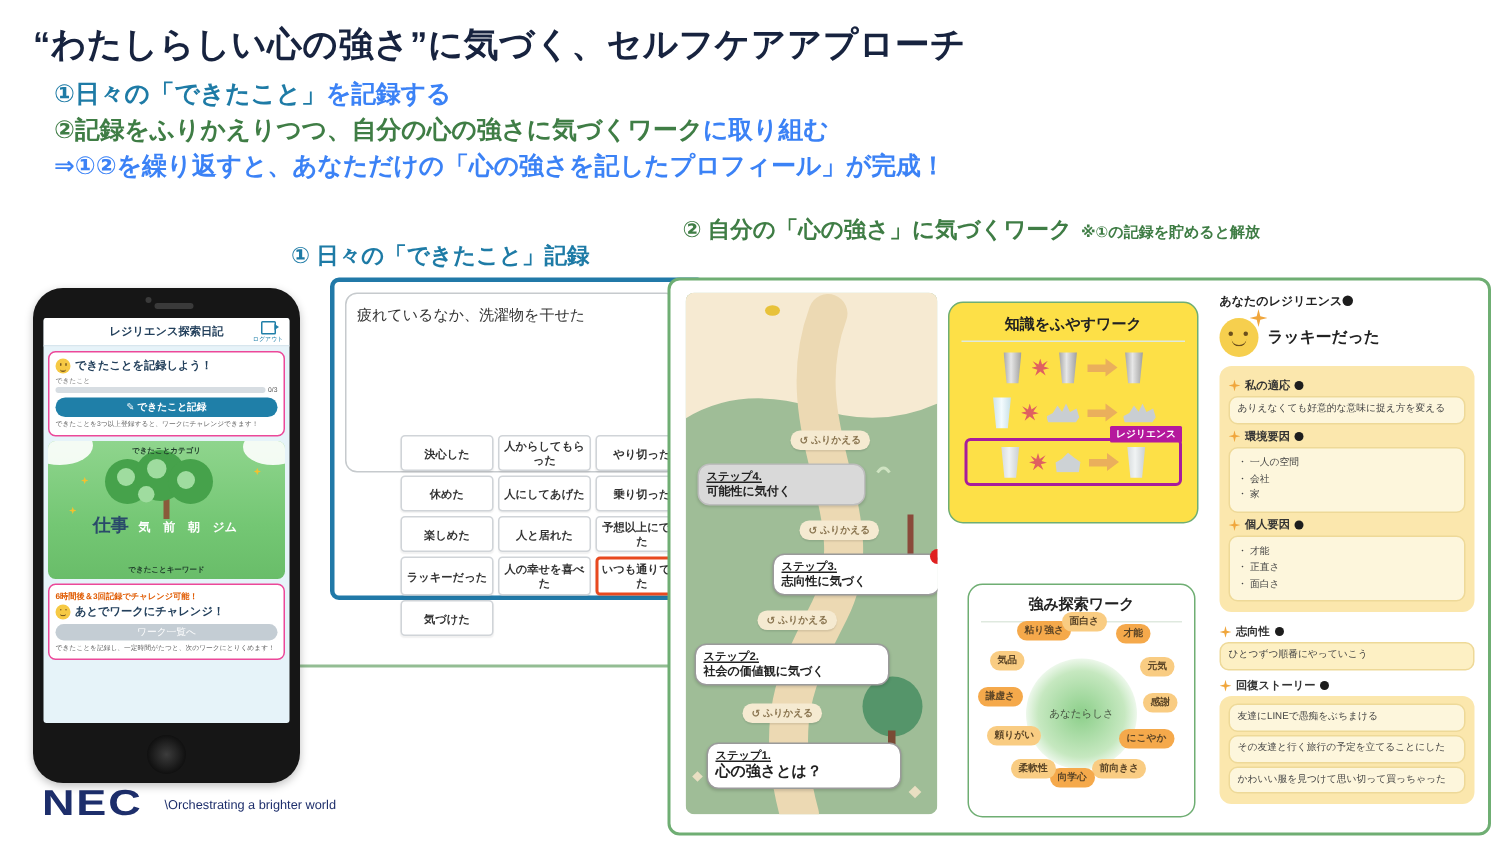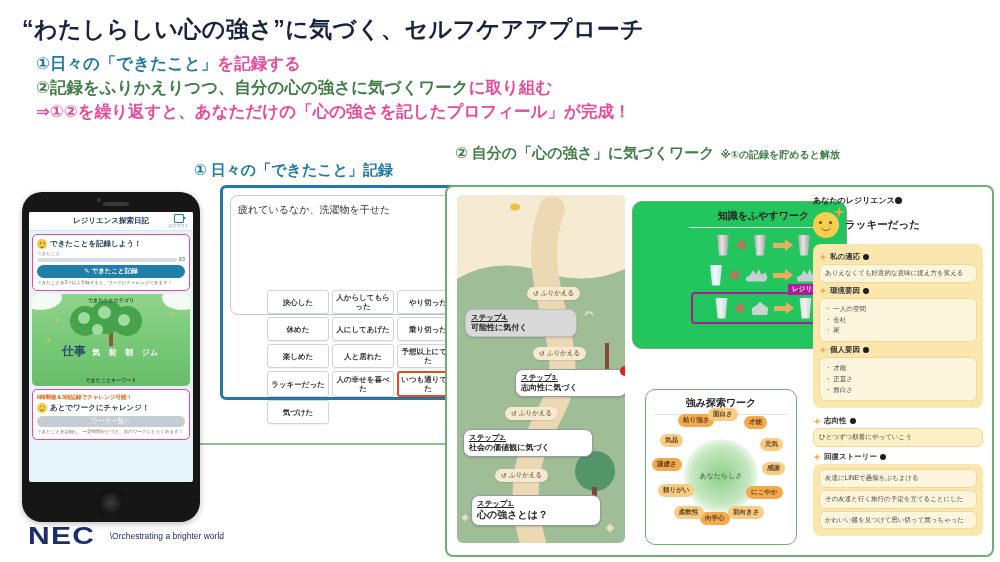--- a/index.html
+++ b/index.html
@@ -1,21 +1,21 @@
 <!DOCTYPE html>
 <html><head>
 <meta charset="utf-8">
 <style>
   html,body{margin:0;padding:0;background:#fff;}
   #stage{position:relative;width:1000px;height:562px;background:#fff;overflow:hidden;
          font-family:"Liberation Sans","DejaVu Sans",sans-serif;color:#1c2b4a;}
   
   .main-title{position:absolute;left:22px;top:14px;font-size:23px;font-weight:bold;color:#17233f;letter-spacing:.5px;}
   .intro{position:absolute;left:36px;top:52px;font-size:16.5px;font-weight:bold;line-height:1.45;}
-  .c-teal{color:#1e7ba6;} .c-green{color:#3f7d45;} .c-navy{color:#ec4899;}
+  .c-teal{color:#1e7ba6;} .c-green{color:#3f7d45;} .c-navy{color:#3b82f6;}
   
   .conn-teal{position:absolute;left:148px;top:286px;width:42px;height:2px;background:#2179a8;z-index:1;}
   .conn-dot{position:absolute;left:433px;top:281px;width:26px;border-top:3px dotted #7fb87f;z-index:1;}
   .conn-green{position:absolute;left:150px;top:443px;width:296px;height:2px;background:#93bd93;z-index:1;}
   
   .phone{position:absolute;left:22px;top:192px;width:150px;height:330px;background:#161616;border-radius:20px;z-index:2;box-shadow:0 2px 6px rgba(0,0,0,.25);padding-left:28px;}
   .phone .cam{position:absolute;left:50%;top:6px;width:4px;height:4px;margin-left:-14px;border-radius:50%;background:#3a3a3a;}
   .phone .speaker{position:absolute;left:50%;top:10px;width:26px;height:4px;margin-left:-8px;border-radius:2px;background:#3a3a3a;}
   .phone .home{position:absolute;left:50%;bottom:6px;width:26px;height:26px;margin-left:-13px;border-radius:50%;background:radial-gradient(circle,#3c3c3c,#101010 70%);}
   .screen{position:absolute;left:7px;right:7px;top:20px;bottom:40px;background:#e6f3f9;border-radius:2px;overflow:hidden;font-family:inherit;}
@@ -66,21 +66,21 @@
   .map{position:absolute;left:10px;top:8px;width:168px;height:348px;border-radius:6px;overflow:hidden;}
   .step{position:absolute;background:#fff;border:1px solid #9a9a9a;border-radius:8px;padding:3px 5px;box-shadow:0 1px 2px rgba(0,0,0,.15);}
   .step.gray{background:#d9d9d9;border-color:#bdbdbd;}
   .step-no{font-size:7.5px;font-weight:bold;text-decoration:underline;color:#222;}
   .step-title{font-size:8px;font-weight:bold;color:#222;line-height:1.25;}
   .step-title.big{font-size:10px;}
   .red-dot{position:absolute;right:-4px;top:-4px;width:10px;height:10px;border-radius:50%;background:#e02020;}
   .review-pill{position:absolute;background:#f5ead1;border-radius:8px;padding:2px 6px;font-size:6.5px;font-weight:bold;color:#8a7550;display:flex;align-items:center;gap:2px;box-shadow:0 1px 1px rgba(0,0,0,.1);}
   .review-pill .ric{font-size:7px;color:#8a7550;}
   
-  .kn-panel{position:absolute;left:185px;top:14px;width:165px;height:146px;background:#22c55e;border:1.5px solid #6fae73;border-radius:10px;padding-left:48px;}
+  .kn-panel{position:absolute;left:185px;top:14px;width:165px;height:146px;background:#fde047;border:1.5px solid #6fae73;border-radius:10px;}
   .kn-title{text-align:center;font-size:10px;font-weight:bold;color:#222;margin-top:7px;}
   .kn-sep{height:1px;background:#dfe9df;margin:4px 8px 2px;}
   .kn-row{display:flex;align-items:center;justify-content:center;gap:5px;height:30px;}
   .cup{width:15px;height:21px;clip-path:polygon(10% 0,90% 0,76% 100%,24% 100%);}
   .cup.steel{background:linear-gradient(90deg,#9a9a9a,#e6e6e6 40%,#8a8a8a);}
   .cup.glass{background:linear-gradient(90deg,#c7dfe8,#f3fbfe 45%,#b9d6e0);}
   .cup.plastic{background:linear-gradient(90deg,#cfd4d6,#f0f3f4 45%,#c2c8cb);}
   .impact{width:12px;height:12px;background:#e06060;clip-path:polygon(50% 0,60% 33%,92% 12%,70% 44%,100% 54%,66% 62%,80% 95%,50% 72%,22% 96%,34% 62%,0 52%,30% 44%,8% 15%,40% 33%);}
   .shards{width:22px;height:13px;background:#c9ced2;clip-path:polygon(6% 100%,0 70%,20% 52%,34% 14%,48% 46%,60% 4%,72% 48%,92% 30%,100% 74%,90% 100%);}
   .crushed{width:18px;height:14px;background:#cdd2d5;clip-path:polygon(8% 100%,4% 52%,28% 34%,50% 6%,72% 28%,96% 50%,90% 100%);}

